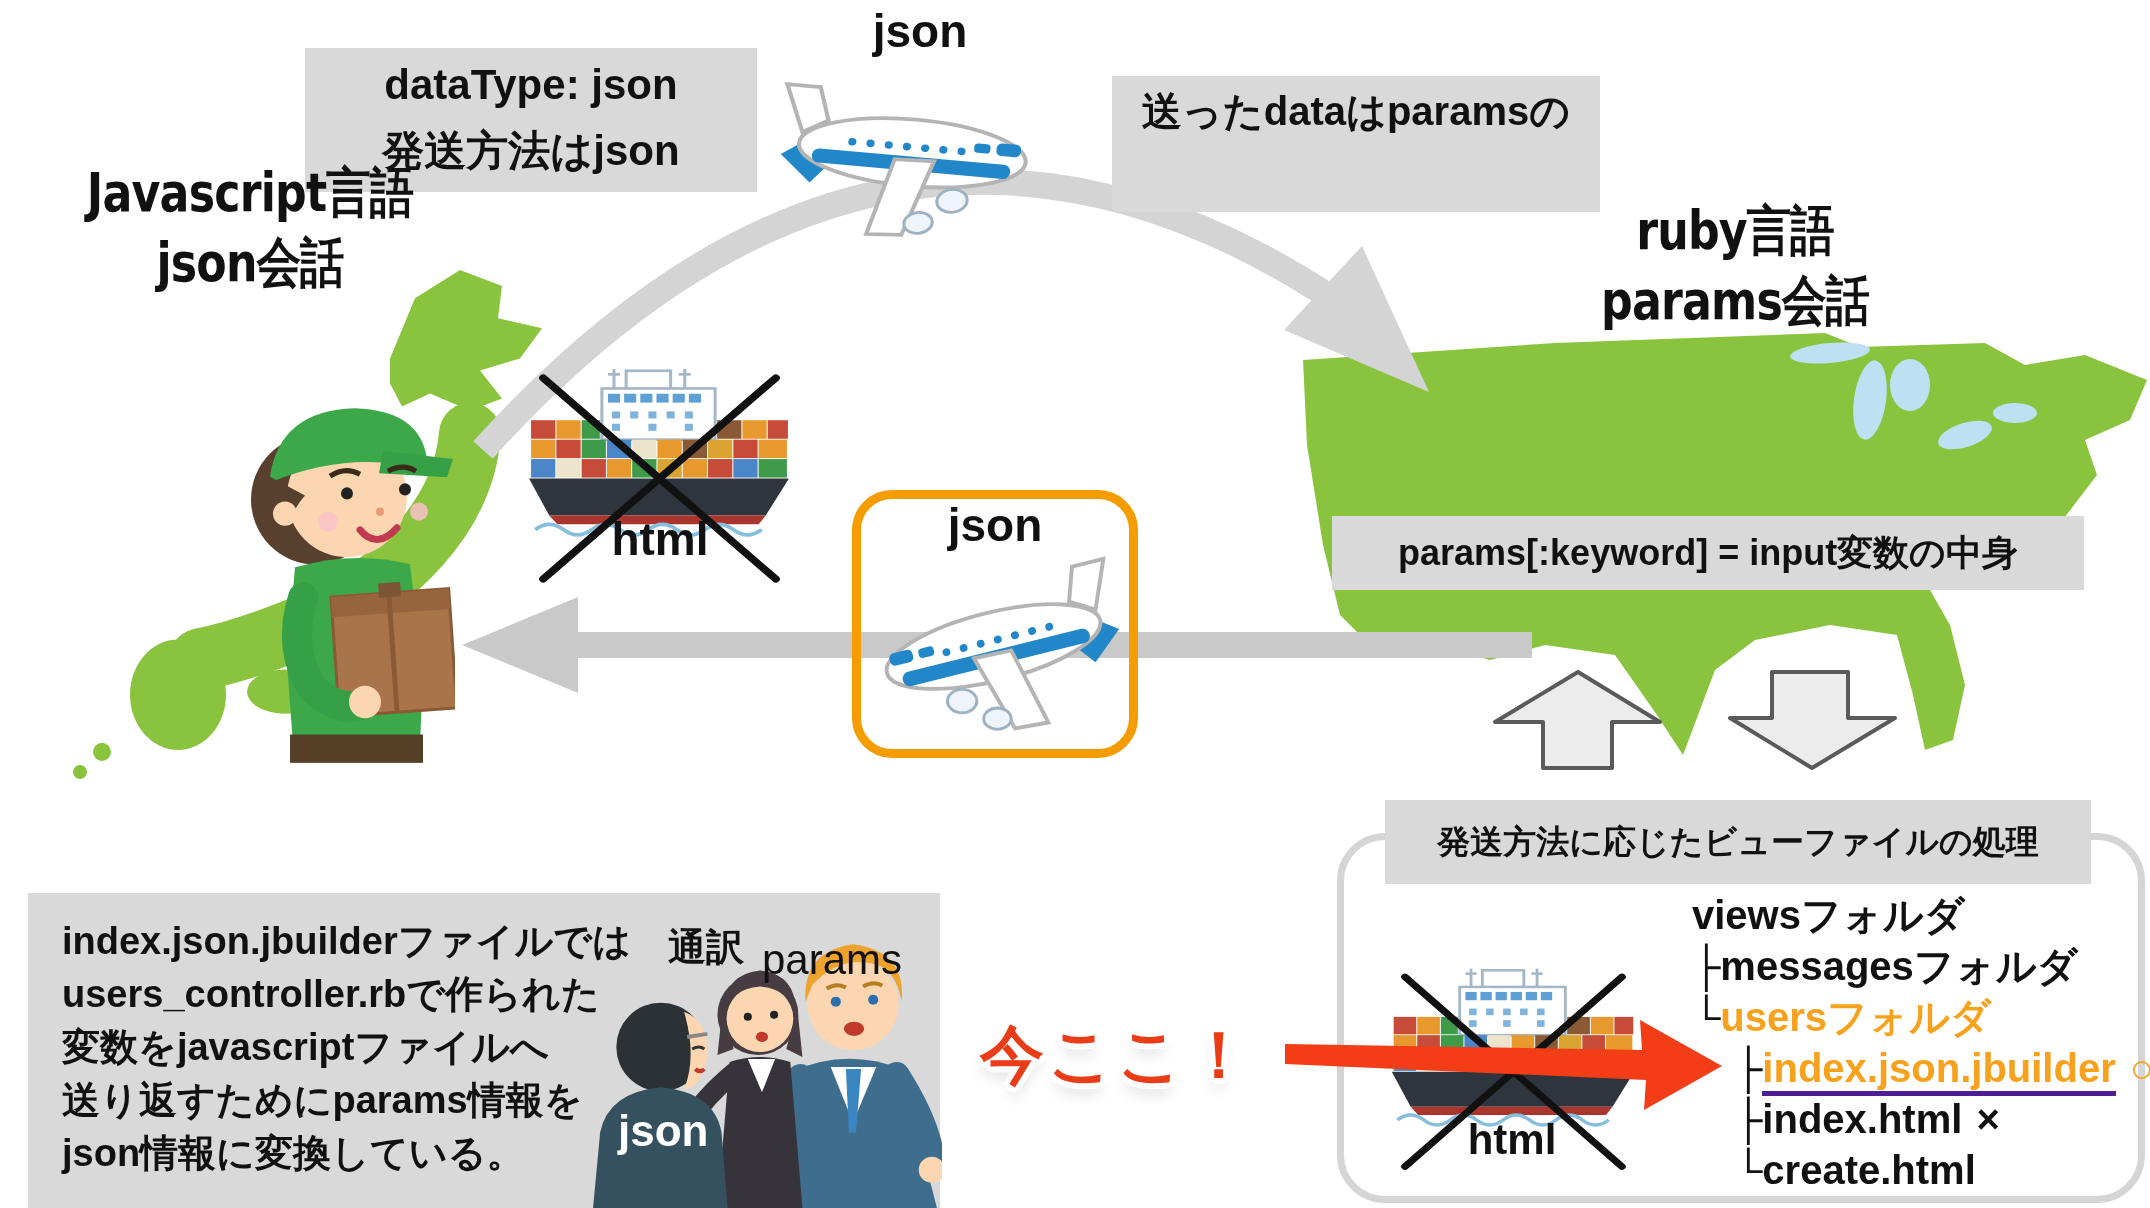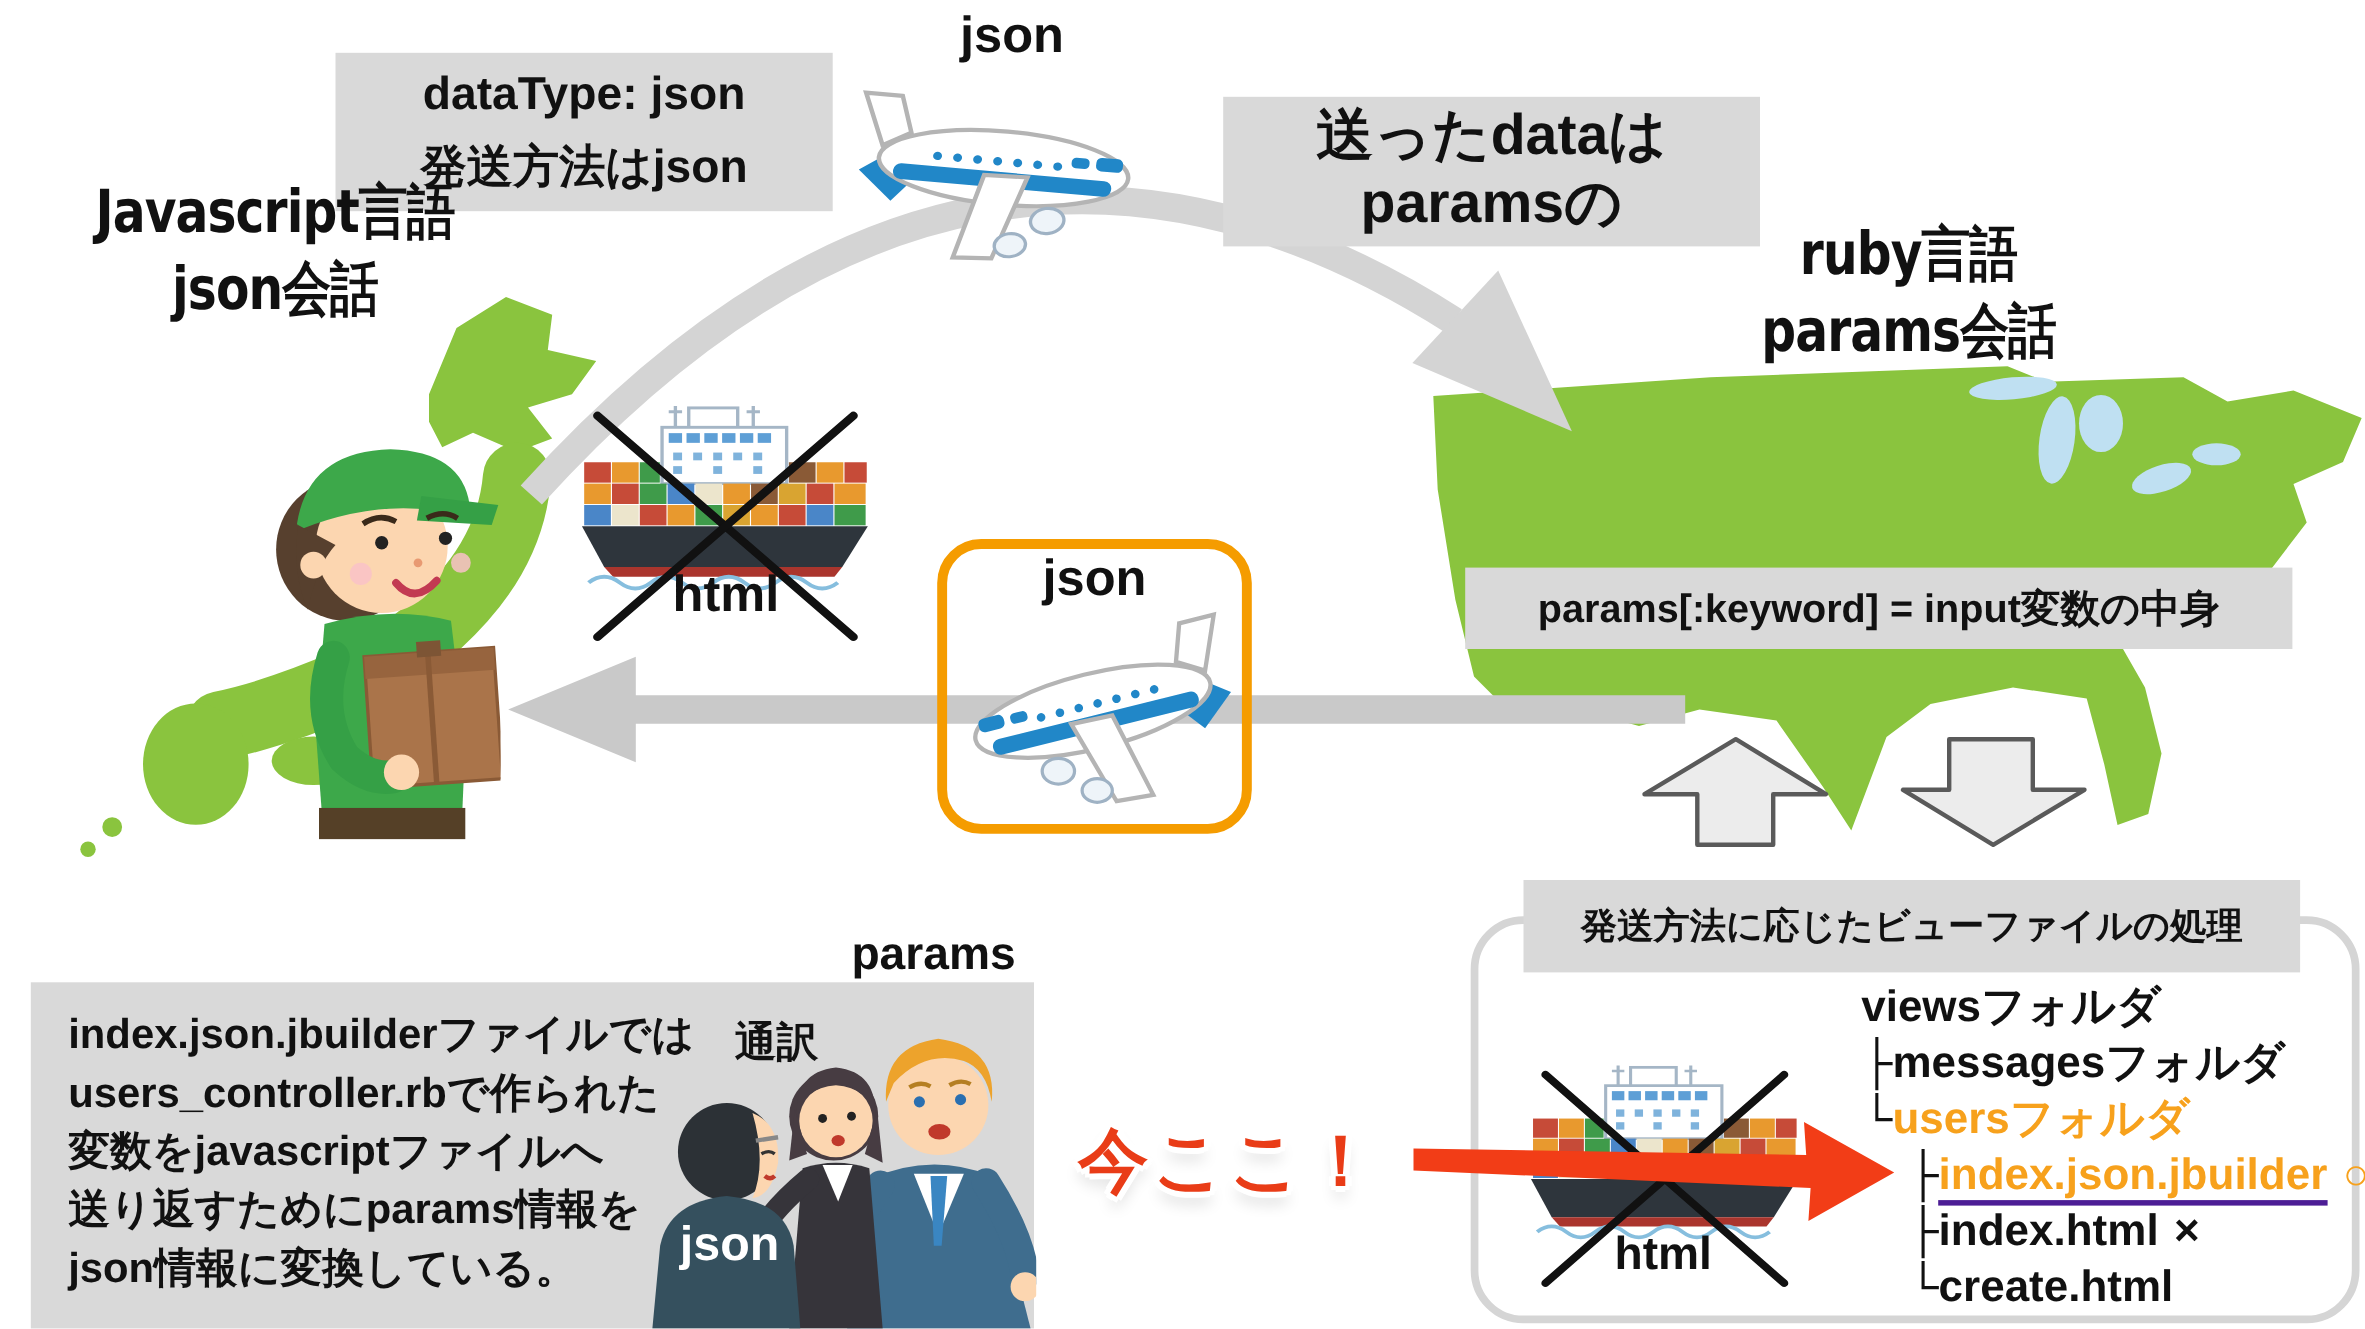--- a/index.html
+++ b/index.html
@@ -7,21 +7,21 @@
           font-family:"Liberation Sans","DejaVu Sans",sans-serif;color:#111;}
   .abs{position:absolute;}
   .graybox{background:#d9d9d9;text-align:center;font-weight:700;}
   .condensed{transform:scaleX(0.82);transform-origin:center top;font-weight:700;
              font-family:"DejaVu Sans","Liberation Sans",sans-serif;letter-spacing:-1px;}
   .ctr{text-align:center;}
   svg{display:block;}
   
   #box-topleft{left:305px;top:48px;width:452px;height:140px;font-size:42px;line-height:66px;padding-top:4px;z-index:4;}
   #label-top-json{left:800px;top:4px;width:240px;font-size:46px;font-weight:700;z-index:6;}
-  #box-topright{left:1112px;top:76px;width:488px;height:132px;font-size:52px;line-height:62px;padding-top:4px;z-index:4;margin-top:12px;}
+  #box-topright{left:1112px;top:76px;width:488px;height:132px;font-size:40px;line-height:62px;padding-top:4px;z-index:4;}
   
   #title-japan{left:20px;top:158px;width:460px;font-size:54px;line-height:70px;z-index:4;}
   #title-usa{left:1490px;top:196px;width:490px;font-size:54px;line-height:70px;z-index:4;}
   
   #japan-map{left:50px;top:258px;width:500px;height:522px;z-index:1;}
   #usa-map{left:1285px;top:325px;width:865px;height:450px;z-index:1;}
   #arc-svg{left:0;top:0;width:2150px;height:1208px;z-index:2;pointer-events:none;}
   #return-svg{left:0;top:0;width:2150px;height:1208px;z-index:3;pointer-events:none;}
   #delivery-man{left:195px;top:380px;width:260px;height:395px;z-index:2;}
   #plane-top{left:778px;top:62px;width:265px;height:185px;z-index:6;transform:rotate(-8deg) scaleX(-1);}
@@ -55,21 +55,21 @@
   .suffix-x{color:#111;}
   
   #here-marker{left:980px;top:1012px;font-size:64px;font-weight:800;color:#e93c17;letter-spacing:4px;z-index:4;white-space:nowrap;
     text-shadow:-6px 0 0 #fff,6px 0 0 #fff,0 -6px 0 #fff,0 6px 0 #fff,-4px -4px 0 #fff,4px -4px 0 #fff,-4px 4px 0 #fff,4px 4px 0 #fff,0 10px 14px rgba(0,0,0,0.18);}
   #red-arrow{left:0;top:0;width:2150px;height:1208px;z-index:4;pointer-events:none;}
   
   #note-box{left:28px;top:893px;width:912px;height:315px;background:#d9d9d9;z-index:1;}
   #note-text{left:62px;top:915px;width:700px;font-size:38px;font-weight:700;line-height:53px;z-index:2;}
   #people{left:588px;top:896px;width:354px;height:312px;z-index:2;}
   #label-interpreter{left:668px;top:922px;font-size:38px;font-weight:700;z-index:3;}
-  #label-params-person{left:762px;top:843px;font-size:42px;font-weight:700;z-index:3;margin-left:12px;}
+  #label-params-person{left:762px;top:936px;font-size:42px;font-weight:400;z-index:3;}
   #label-json-person{left:618px;top:1106px;font-size:44px;font-weight:700;color:#fff;z-index:3;}
 </style>
 </head>
 <body>
 
 <div id="canvas">
 
   <svg id="arc-svg" class="abs" viewBox="0 0 2150 1208">
     <path d="M 483 450 Q 880 10 1322 292" stroke="#d4d4d4" stroke-width="26" fill="none"></path>
     <polygon points="1429,392 1284,330 1362,246" fill="#d4d4d4"></polygon>

